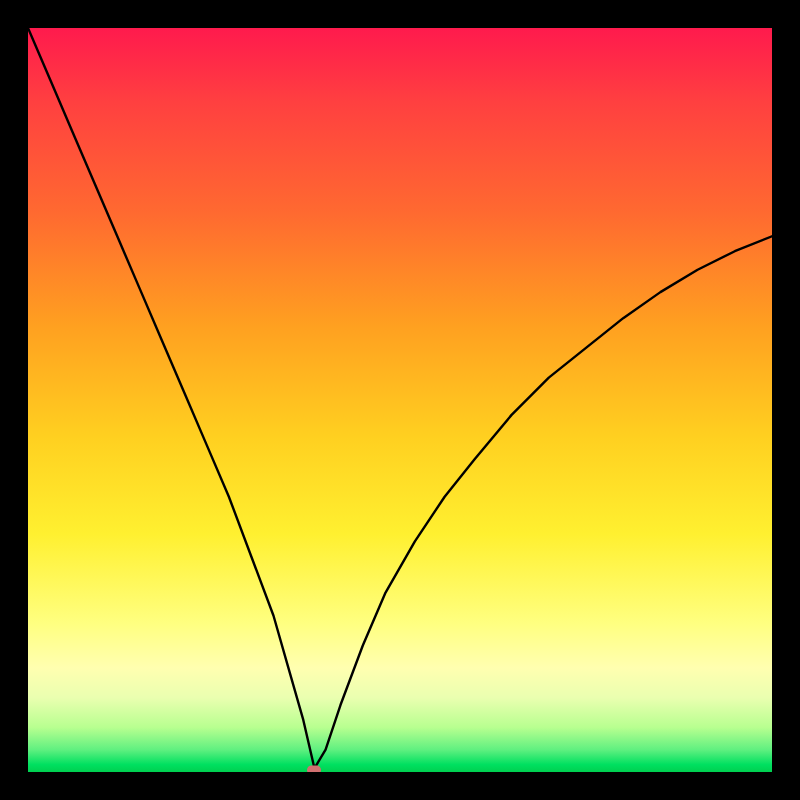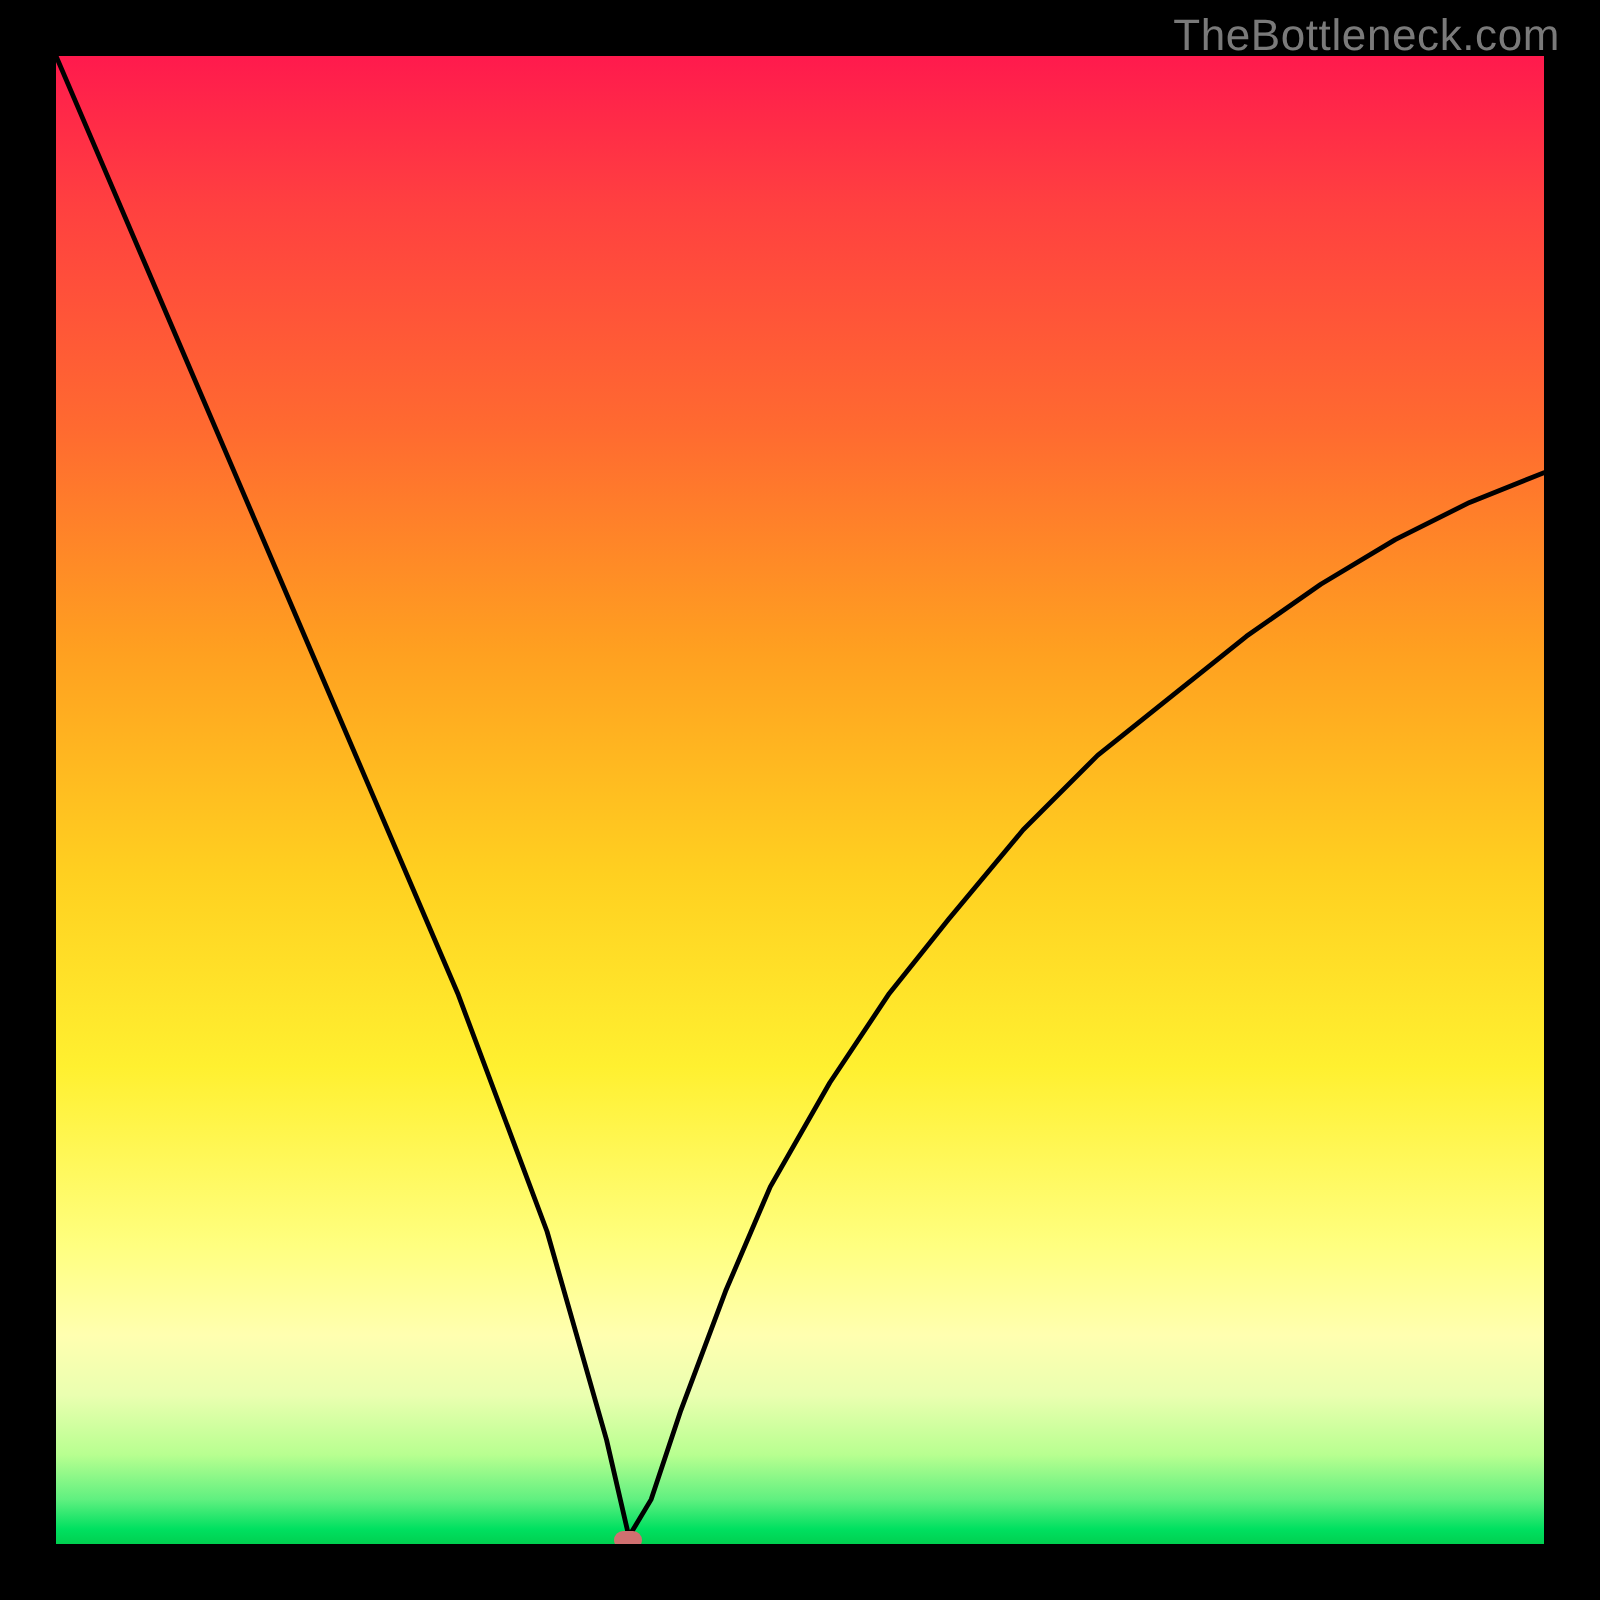--- a/index.html
+++ b/index.html
@@ -68,21 +68,20 @@
     position: absolute;
     inset: 0;
     width: 100%;
     height: 100%;
   }
 </style>
 </head>
 <body>
 
 <div class="frame">
-  <div class="watermark">TheBottleneck.com</div>
   <div class="plot">
     <div class="gradient"></div>
     <svg class="curve" viewBox="0 0 744 744" preserveAspectRatio="none">
       <path id="curve-path" d="M0.00 0.00 L22.32 52.08 L44.64 104.16 L66.96 156.24 L89.28 208.32 L111.60 260.40 L133.92 312.48 L156.24 364.56 L178.56 416.64 L200.88 468.72 L223.20 528.24 L245.52 587.76 L260.40 639.84 L275.28 691.92 L286.44 740.28 L297.60 721.68 L312.48 677.04 L334.80 617.52 L357.12 565.44 L386.88 513.36 L416.64 468.72 L446.40 431.52 L483.60 386.88 L520.80 349.68 L558.00 319.92 L595.20 290.16 L632.40 264.12 L669.60 241.80 L706.80 223.20 L744.00 208.32" fill="none" stroke="#000" stroke-width="2.4" stroke-linejoin="round" stroke-linecap="round"></path>
     </svg>
     <div class="marker" id="marker" style="left: 286.44px; top: 741.768px;"></div>
   </div>
 </div>
 
 </body></html>

